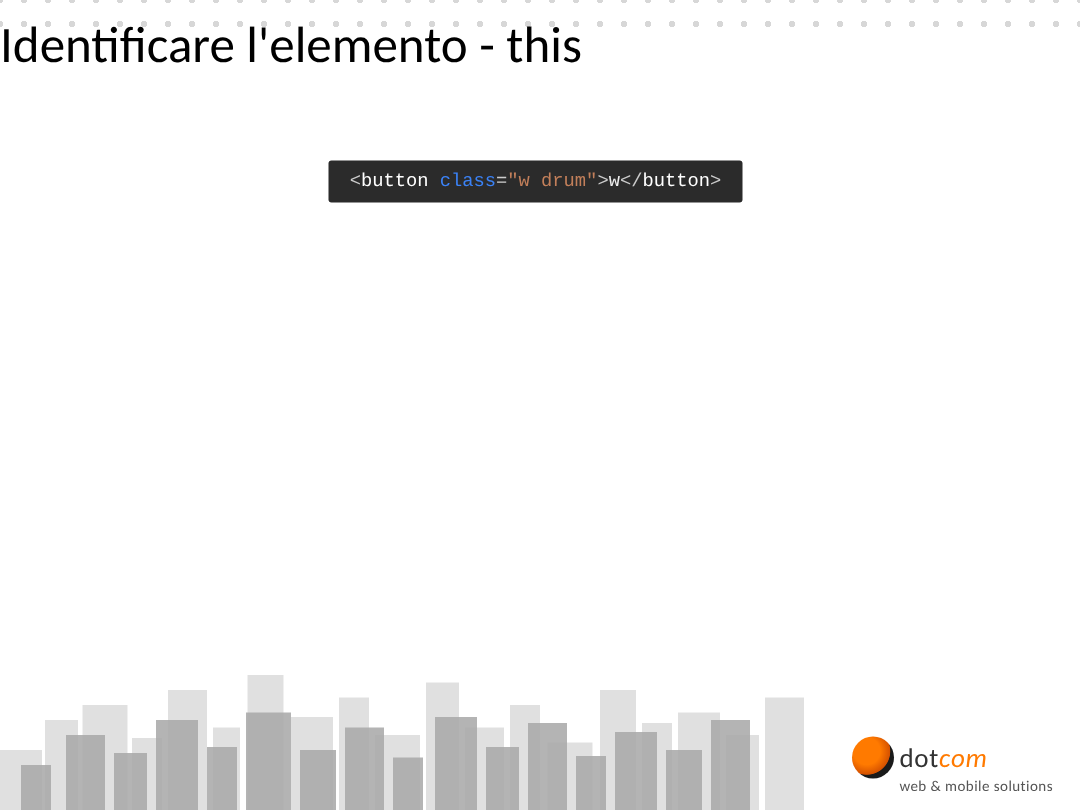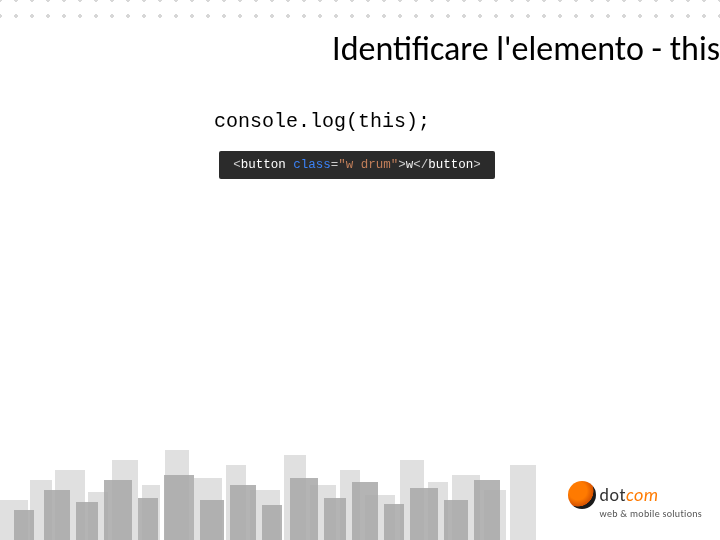--- a/index.html
+++ b/index.html
@@ -16,25 +16,25 @@
     top: 0;
     left: 0;
     right: 0;
     height: 30px;
     background-image: radial-gradient(circle, #bdbdbd 2px, transparent 2px);
     background-size: 16px 16px;
     background-position: 8px 8px;
     opacity: 0.6;
   }
   .title {
-    text-align: right;
+    text-align: left;
     font-size: 34px;
     font-weight: 400;
     color: #000;
-    padding-top: 28px;
+    padding-top: 10px;
     position: relative;
     z-index: 2;
   }
   .content {
     padding: 40px 50px 0 44px;
     font-size: 21px;
     line-height: 1.28;
     color: #000;
   }
   .code-line {
@@ -63,21 +63,21 @@
     position: absolute;
     bottom: 0;
     left: 0;
     width: 720px;
     height: 110px;
     z-index: 0;
   }
   .logo {
     position: absolute;
     right: 18px;
-    bottom: 20px;
+    bottom: 10px;
     text-align: center;
     z-index: 3;
   }
   .logo-row {
     display: flex;
     align-items: center;
     gap: 4px;
   }
   .logo-swirl {
     width: 28px;
@@ -103,21 +103,20 @@
   }
 </style>
 </head>
 <body>
 
 <div class="dot-pattern"></div>
 
 <h1 class="title">Identificare l'elemento - this</h1>
 
 <div class="content">
-  <div class="code-line">console.log(this);</div>
 
   <div class="code-img">
     <span class="lt">&lt;</span><span class="tag">button</span>
     <span class="attr">class</span><span class="eq">=</span><span class="val">"w drum"</span><span class="gt">&gt;</span><span class="txt">w</span><span class="lt">&lt;/</span><span class="tag">button</span><span class="gt">&gt;</span>
   </div>
 </div>
 
 <svg class="skyline" viewBox="0 0 720 110" preserveAspectRatio="none">
   <g fill="#d0d0d0" opacity="0.65">
     <rect x="0" y="70" width="28" height="40"></rect>

